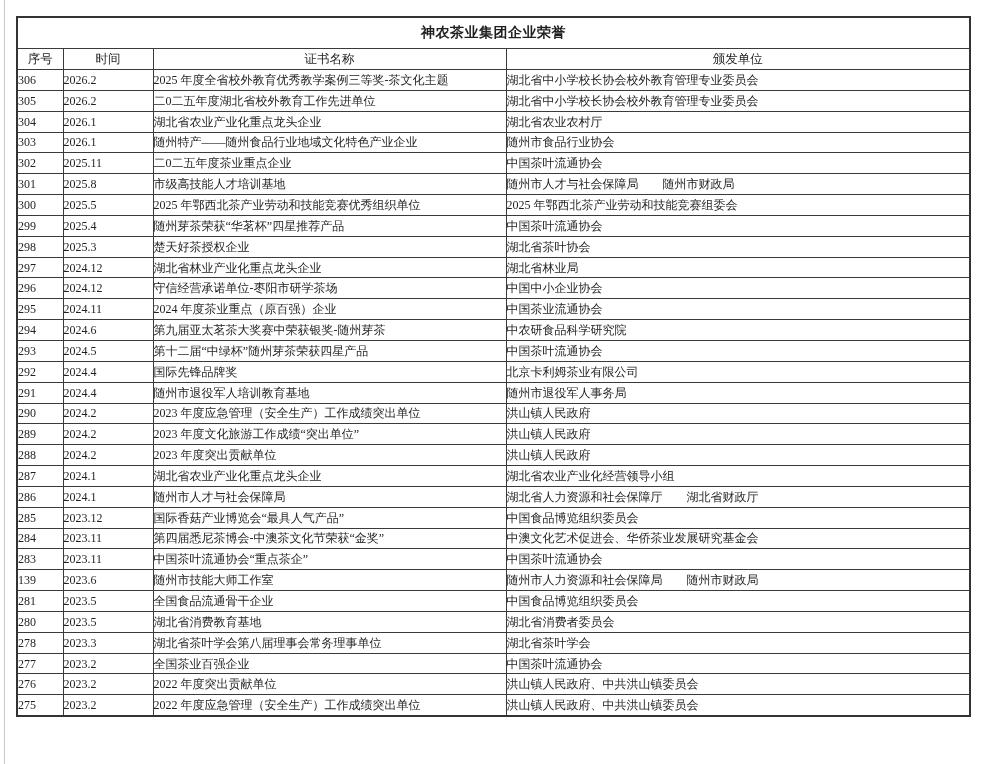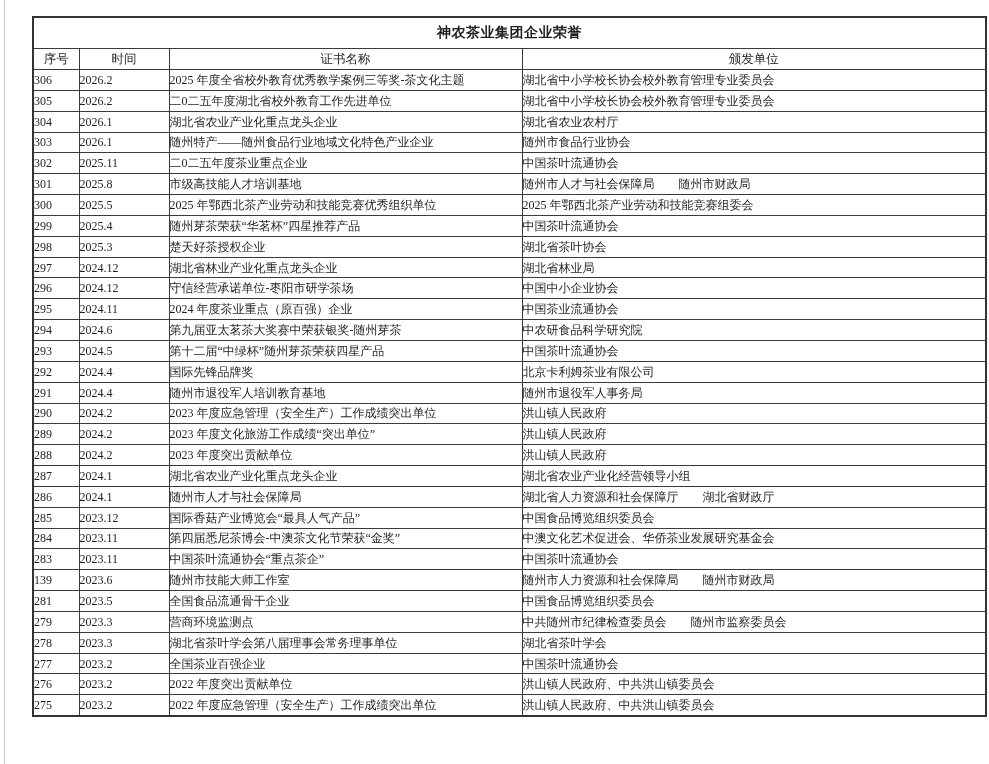--- a/index.html
+++ b/index.html
@@ -24,21 +24,20 @@
     top: 0;
     width: 1px;
     height: 764px;
     background: #c9c9c9;
   }
   .sheet {
     position: absolute;
     left: 16px;
     top: 16px;
     width: 955px;
-    margin-left: 16px;
   }
   table.honor-table {
     border-collapse: collapse;
     table-layout: fixed;
     width: 100%;
     border: 2px solid #333333;
   }
   table.honor-table th,
   table.honor-table td {
     border: 1px solid #3a3a3a;
@@ -253,24 +252,24 @@
     <td class="c-name">随州市技能大师工作室</td>
     <td class="c-issuer">随州市人力资源和社会保障局　　随州市财政局</td>
   </tr>
           <tr>
     <td class="c-no">281</td>
     <td class="c-date">2023.5</td>
     <td class="c-name">全国食品流通骨干企业</td>
     <td class="c-issuer">中国食品博览组织委员会</td>
   </tr>
           <tr>
-    <td class="c-no">279</td>
-    <td class="c-date">2023.3</td>
-    <td class="c-name">营商环境监测点</td>
-    <td class="c-issuer">中共随州市纪律检查委员会　　随州市监察委员会</td>
+    <td class="c-no">280</td>
+    <td class="c-date">2023.5</td>
+    <td class="c-name">湖北省消费教育基地</td>
+    <td class="c-issuer">湖北省消费者委员会</td>
   </tr>
           <tr>
     <td class="c-no">278</td>
     <td class="c-date">2023.3</td>
     <td class="c-name">湖北省茶叶学会第八届理事会常务理事单位</td>
     <td class="c-issuer">湖北省茶叶学会</td>
   </tr>
           <tr>
     <td class="c-no">277</td>
     <td class="c-date">2023.2</td>

